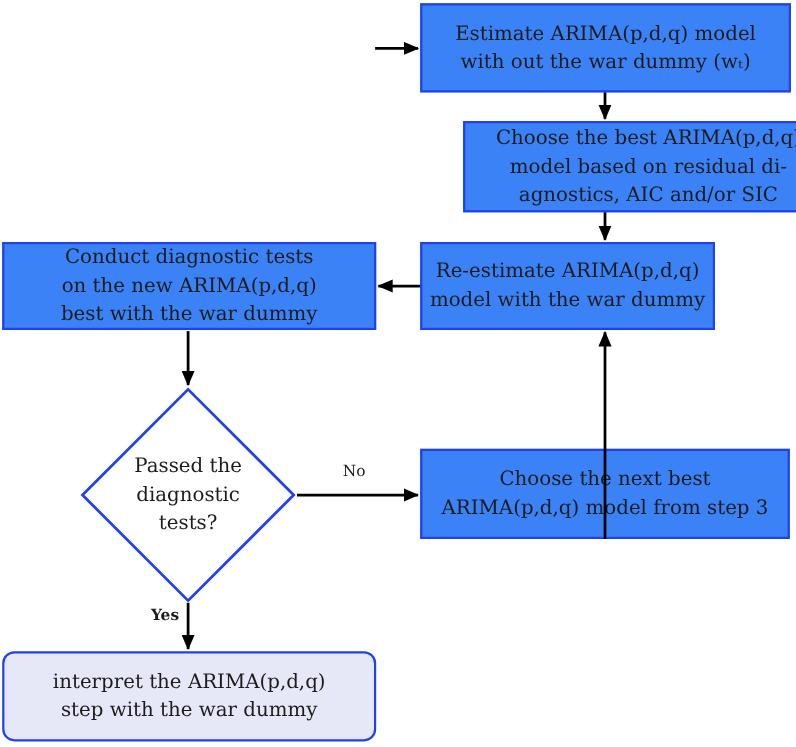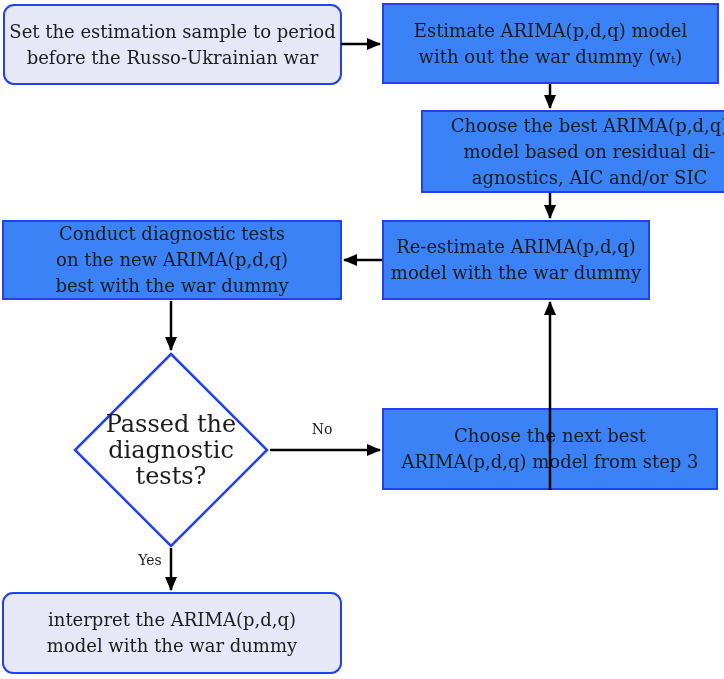--- a/index.html
+++ b/index.html
@@ -48,21 +48,21 @@
   .diamond-text {
     position: absolute;
     left: 0;
     top: 0;
     width: 196px;
     height: 196px;
     display: flex;
     align-items: center;
     justify-content: center;
     text-align: center;
-    font-size: 24px;
+    font-size: 18px;
     line-height: 26px;
     white-space: pre-line;
   }
   #arrow-layer {
     position: absolute;
     left: 0;
     top: 0;
     width: 724px;
     height: 679px;
     pointer-events: none;
@@ -74,31 +74,27 @@
   }
   
   #node-set-sample   { left: 3px;   top: 4px;   width: 339px; height: 81px; }
   #node-estimate     { left: 382px; top: 3px;   width: 337px; height: 81px; }
   #node-choose-best  { left: 381px; top: 110px; width: 337px; height: 83px; margin-left: 40px; }
   #node-reestimate   { left: 382px; top: 220px; width: 268px; height: 80px; }
   #node-diagnostic   { left: 2px;   top: 220px; width: 340px; height: 80px; }
   #node-choose-next  { left: 382px; top: 408px; width: 336px; height: 82px; }
   #node-interpret    { left: 2px;   top: 592px; width: 340px; height: 82px; }
   #label-no  { left: 298px; top: 421px; width: 48px; }
-  #label-yes { left: 126px; top: 552px; width: 48px; }
+  #label-yes { left: 126px; top: 552px; width: 48px; font-weight: bold; }
 </style>
 </head>
 <body>
 
 <div id="canvas">
 
-  <div class="node start-end" id="node-set-sample">
-    <span>Set the estimation sample to period
-before the Russo-Ukrainian war</span>
-  </div>
 
   <div class="node" id="node-estimate">
     <span>Estimate ARIMA(p,d,q) model
 with out the war dummy (wₜ)</span>
   </div>
 
   <div class="node" id="node-choose-best">
     <span>Choose the best ARIMA(p,d,q)
 model based on residual di-
 agnostics, AIC and/or SIC</span>
@@ -124,21 +120,21 @@
 tests?</div>
   </div>
 
   <div class="node" id="node-choose-next">
     <span>Choose the next best
 ARIMA(p,d,q) model from step 3</span>
   </div>
 
   <div class="node start-end" id="node-interpret">
     <span>interpret the ARIMA(p,d,q)
-model with the war dummy</span>
+step with the war dummy</span>
   </div>
 
   <svg id="arrow-layer" viewBox="0 0 724 679">
     <defs>
       <marker id="ah" markerUnits="userSpaceOnUse" markerWidth="14" markerHeight="12" refX="13" refY="6" orient="auto">
         <path d="M0,0 L14,6 L0,12 Z" fill="#000000"></path>
       </marker>
     </defs>
     <path d="M341,44 H380" stroke="#000000" stroke-width="2.5" fill="none" marker-end="url(#ah)"></path>
     <path d="M550,84 V108" stroke="#000000" stroke-width="2.5" fill="none" marker-end="url(#ah)"></path>

